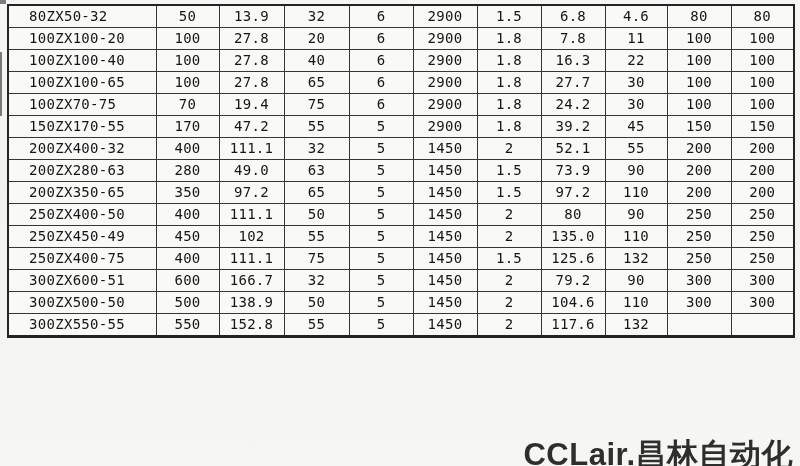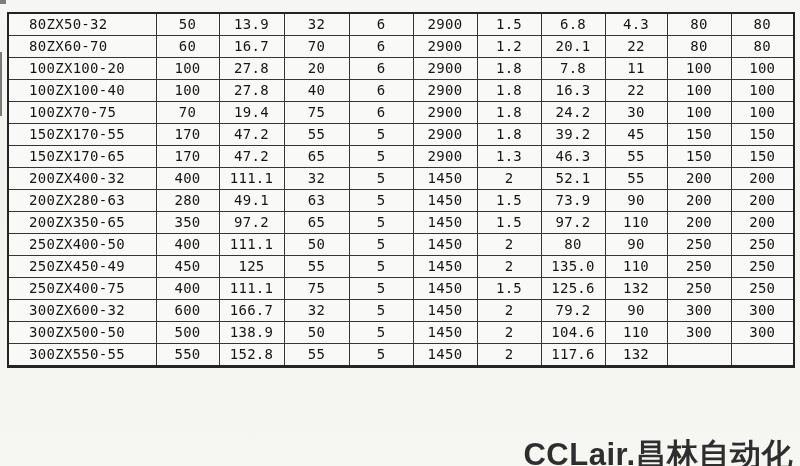--- a/index.html
+++ b/index.html
@@ -14,21 +14,21 @@
   }
   .page {
     position: relative;
     width: 800px;
     height: 466px;
     background: linear-gradient(180deg, #f6f6f4 0%, #f2f2ef 40%, #f6f6f3 100%);
   }
   table.spec {
     position: absolute;
     left: 7px;
-    top: 12px;
+    top: 4px;
     width: 786px;
     border-collapse: collapse;
     table-layout: fixed;
     background: #f9f9f7;
     border: 2px solid #242424;
     border-bottom-width: 3px;
     padding-left: 28px;
   }
   table.spec td {
     border: 1.5px solid #363636;
@@ -101,38 +101,25 @@
     <tbody>
         <tr>
           <td class="model">80ZX50-32</td>
           <td>50</td>
           <td>13.9</td>
           <td>32</td>
           <td>6</td>
           <td>2900</td>
           <td>1.5</td>
           <td>6.8</td>
-          <td>4.3</td>
+          <td>4.6</td>
           <td>80</td>
           <td>80</td>
         </tr>
         <tr>
-          <td class="model">80ZX60-70</td>
-          <td>60</td>
-          <td>16.7</td>
-          <td>70</td>
-          <td>6</td>
-          <td>2900</td>
-          <td>1.2</td>
-          <td>20.1</td>
-          <td>22</td>
-          <td>80</td>
-          <td>80</td>
-        </tr>
-        <tr>
           <td class="model">100ZX100-20</td>
           <td>100</td>
           <td>27.8</td>
           <td>20</td>
           <td>6</td>
           <td>2900</td>
           <td>1.8</td>
           <td>7.8</td>
           <td>11</td>
           <td>100</td>
@@ -141,20 +128,33 @@
         <tr>
           <td class="model">100ZX100-40</td>
           <td>100</td>
           <td>27.8</td>
           <td>40</td>
           <td>6</td>
           <td>2900</td>
           <td>1.8</td>
           <td>16.3</td>
           <td>22</td>
+          <td>100</td>
+          <td>100</td>
+        </tr>
+        <tr>
+          <td class="model">100ZX100-65</td>
+          <td>100</td>
+          <td>27.8</td>
+          <td>65</td>
+          <td>6</td>
+          <td>2900</td>
+          <td>1.8</td>
+          <td>27.7</td>
+          <td>30</td>
           <td>100</td>
           <td>100</td>
         </tr>
         <tr>
           <td class="model">100ZX70-75</td>
           <td>70</td>
           <td>19.4</td>
           <td>75</td>
           <td>6</td>
           <td>2900</td>
@@ -171,49 +171,36 @@
           <td>55</td>
           <td>5</td>
           <td>2900</td>
           <td>1.8</td>
           <td>39.2</td>
           <td>45</td>
           <td>150</td>
           <td>150</td>
         </tr>
         <tr>
-          <td class="model">150ZX170-65</td>
-          <td>170</td>
-          <td>47.2</td>
-          <td>65</td>
-          <td>5</td>
-          <td>2900</td>
-          <td>1.3</td>
-          <td>46.3</td>
-          <td>55</td>
-          <td>150</td>
-          <td>150</td>
-        </tr>
-        <tr>
           <td class="model">200ZX400-32</td>
           <td>400</td>
           <td>111.1</td>
           <td>32</td>
           <td>5</td>
           <td>1450</td>
           <td>2</td>
           <td>52.1</td>
           <td>55</td>
           <td>200</td>
           <td>200</td>
         </tr>
         <tr>
           <td class="model">200ZX280-63</td>
           <td>280</td>
-          <td>49.1</td>
+          <td>49.0</td>
           <td>63</td>
           <td>5</td>
           <td>1450</td>
           <td>1.5</td>
           <td>73.9</td>
           <td>90</td>
           <td>200</td>
           <td>200</td>
         </tr>
         <tr>
@@ -238,21 +225,21 @@
           <td>1450</td>
           <td>2</td>
           <td>80</td>
           <td>90</td>
           <td>250</td>
           <td>250</td>
         </tr>
         <tr>
           <td class="model">250ZX450-49</td>
           <td>450</td>
-          <td>125</td>
+          <td>102</td>
           <td>55</td>
           <td>5</td>
           <td>1450</td>
           <td>2</td>
           <td>135.0</td>
           <td>110</td>
           <td>250</td>
           <td>250</td>
         </tr>
         <tr>
@@ -262,21 +249,21 @@
           <td>75</td>
           <td>5</td>
           <td>1450</td>
           <td>1.5</td>
           <td>125.6</td>
           <td>132</td>
           <td>250</td>
           <td>250</td>
         </tr>
         <tr>
-          <td class="model">300ZX600-32</td>
+          <td class="model">300ZX600-51</td>
           <td>600</td>
           <td>166.7</td>
           <td>32</td>
           <td>5</td>
           <td>1450</td>
           <td>2</td>
           <td>79.2</td>
           <td>90</td>
           <td>300</td>
           <td>300</td>

